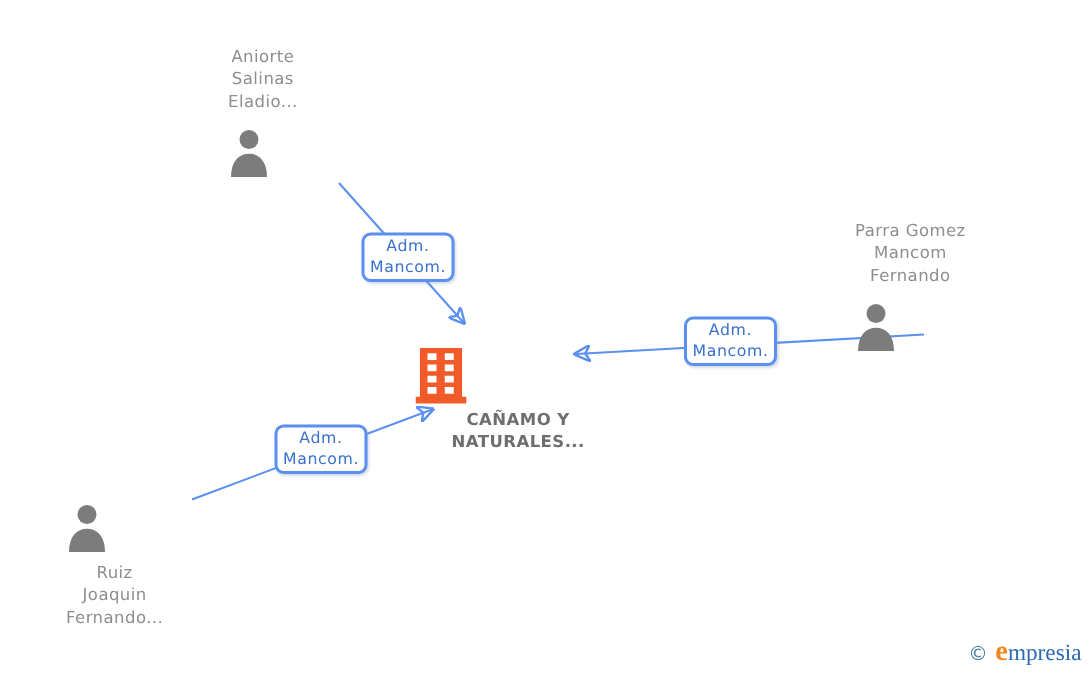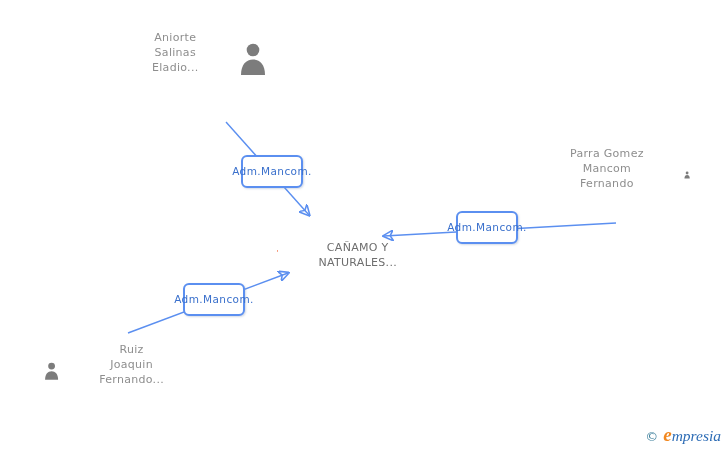--- a/index.html
+++ b/index.html
@@ -23,55 +23,55 @@
   }
   .edges path {
     stroke: #5b8ff0;
     stroke-width: 1.4;
     fill: none;
   }
   .node {
     position: absolute;
     width: 120px;
     display: flex;
-    flex-direction: row;
-    align-items: flex-end;
+    flex-direction: column;
+    align-items: flex-start;
     z-index: 2;
     cursor: pointer;
-    gap: 40px;
   }
   .name {
     font-size: 11px;
     line-height: 15px;
     letter-spacing: 0.3px;
     color: #8e8e8e;
     text-align: center;
     white-space: nowrap;
   }
   .company-name {
-    font-weight: normal;
+    font-weight: bold;
     color: #6e6e6e;
+    margin-left: 24px;
   }
   .person-icon {
     fill: #7c7c7c;
   }
   .icon-after-name { margin-top: 11px; }
   .name-after-icon { margin-top: 6px; }
   .company-text-gap { margin-top: 2px; }
   .rel-box {
     position: absolute;
     width: 62px;
     height: 33px;
     box-sizing: border-box;
     background: #ffffff;
     border: 2px solid #5b8ff0;
     border-radius: 6px;
     box-shadow: 1px 1px 2px rgba(130, 150, 180, 0.35);
     display: flex;
-    flex-direction: row;
+    flex-direction: column;
     justify-content: center;
     align-items: center;
     z-index: 3;
     color: #3a70cc;
     font-size: 10.5px;
     line-height: 13.5px;
     letter-spacing: 0.4px;
     text-align: center;
   }
   .logo {
@@ -83,21 +83,20 @@
     align-items: baseline;
     cursor: pointer;
   }
   .copy {
     color: #43839f;
     font-size: 13px;
     margin-right: 5px;
   }
   .brand {
     font-family: "Liberation Serif", "DejaVu Serif", serif;
-    font-style: italic;
   }
   .brand-e {
     color: #f2871e;
     font-size: 19px;
     font-weight: bold;
   }
   .brand-rest {
     color: #2d6cb5;
     font-size: 15.5px;
   }

